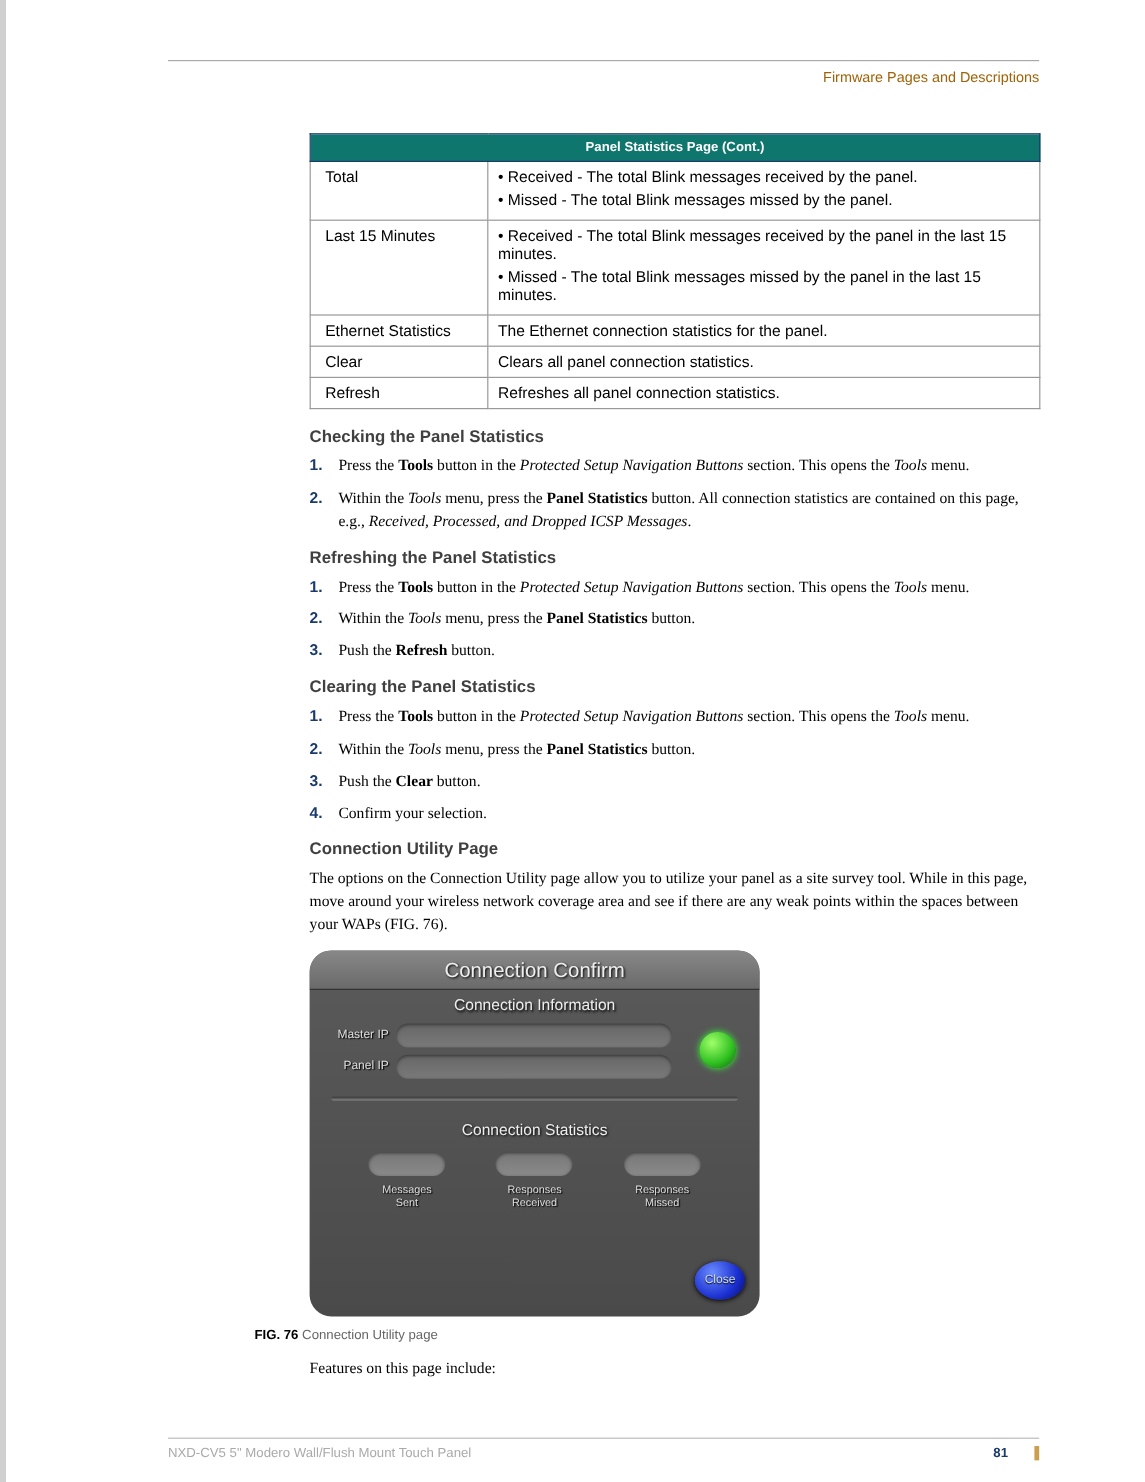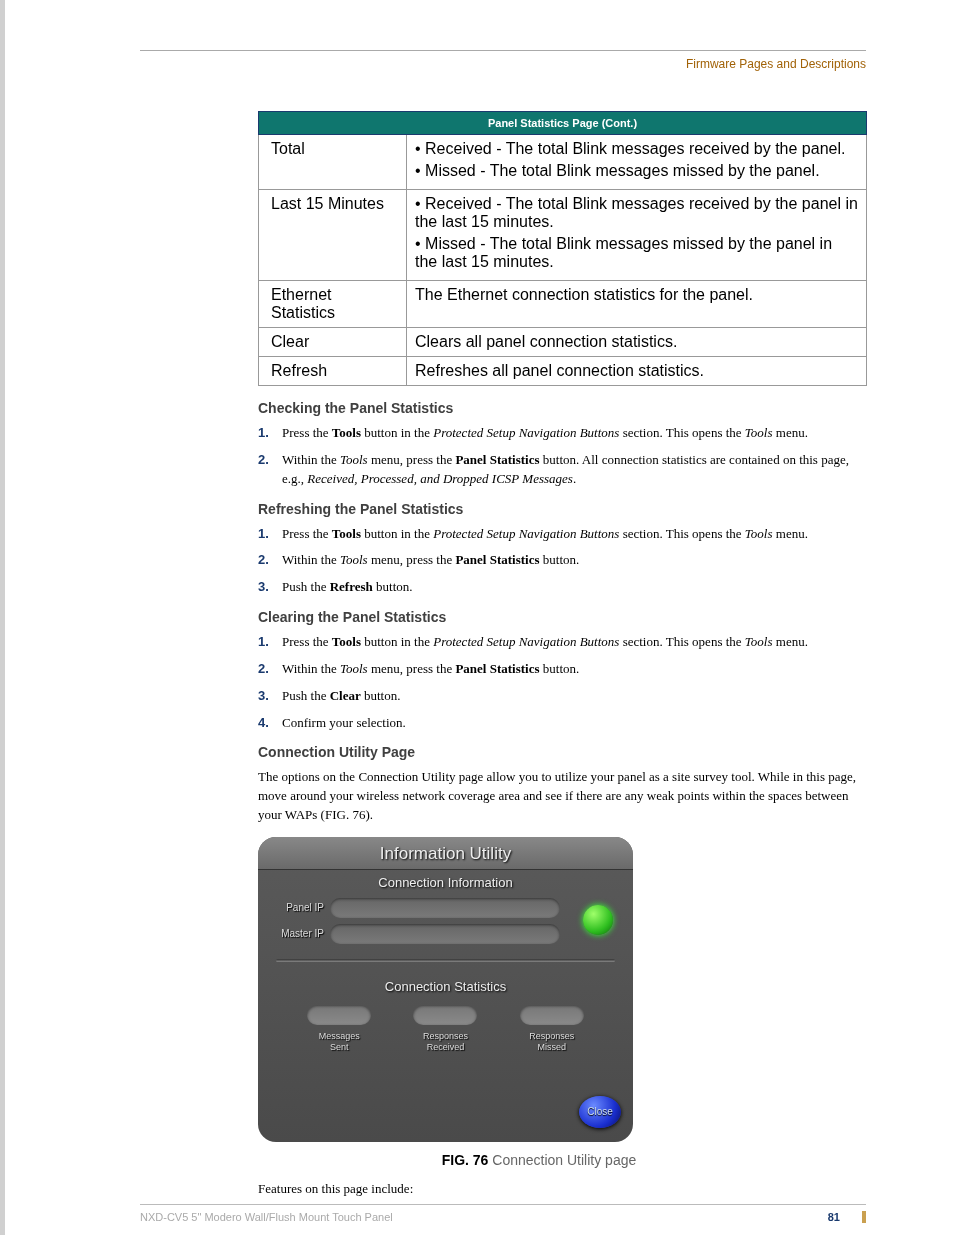--- a/index.html
+++ b/index.html
@@ -39,21 +39,21 @@
     color: #fff;
     text-align: center;
     padding: 5px 8px;
     font-size: 11px;
     font-weight: bold;
     border: 1px solid #1a3a6e;
   }
   .stats-table td {
     border: 1px solid #999;
     padding: 5px 8px;
-    font-size: 16px;
+    font-size: 13px;
     vertical-align: top;
   }
   .stats-table td:first-child {
     width: 148px;
     padding-left: 12px;
   }
   .bullet-line { margin-bottom: 4px; }
   .section-heading {
     font-family: Arial, Helvetica, sans-serif;
     color: #404040;
@@ -193,23 +193,22 @@
     font-size: 10px;
     display: flex;
     align-items: center;
     justify-content: center;
     box-shadow: 0 1px 4px #000;
     text-shadow: 0 1px 1px #000;
   }
   .fig-caption {
     margin-left: 72px;
     font-family: Arial, Helvetica, sans-serif;
-    font-size: 14px;
+    font-size: 11px;
     margin-bottom: 12px;
-    text-align: center;
   }
   .fig-caption .fig-label { font-weight: bold; }
   .fig-caption .fig-text { color: #666; }
   .footer {
     position: absolute;
     bottom: 18px;
     left: 135px;
     right: 88px;
     border-top: 1px solid #bbb;
     padding-top: 6px;
@@ -313,28 +312,28 @@
       <span class="num">4.</span>
       <span class="txt"><span>Confirm your selection.</span></span>
     </div>
   </div>
 
   <div class="section-heading">Connection Utility Page</div>
   <p class="body-para">The options on the Connection Utility page allow you to utilize your panel as a site survey tool. While in this page, move around your wireless network coverage area and see if there are any weak points within the spaces between your WAPs (FIG. 76).</p>
 
   <div class="figure-box">
     <div class="cu-panel">
-      <div class="cu-title">Information Utility</div>
+      <div class="cu-title">Connection Confirm</div>
       <div class="cu-subtitle">Connection Information</div>
       <div class="cu-row">
-        <div class="cu-label">Panel IP</div>
+        <div class="cu-label">Master IP</div>
         <div class="cu-pill"></div>
       </div>
       <div class="cu-row">
-        <div class="cu-label">Master IP</div>
+        <div class="cu-label">Panel IP</div>
         <div class="cu-pill"></div>
       </div>
       <div class="cu-green"></div>
       <div class="cu-divider"></div>
       <div class="cu-subtitle">Connection Statistics</div>
       <div class="cu-stats-row">
         <div class="cu-stat">
           <div class="cu-stat-pill"></div>
           <div class="cu-stat-label"><span>Messages</span><br><span>Sent</span></div>
         </div>

